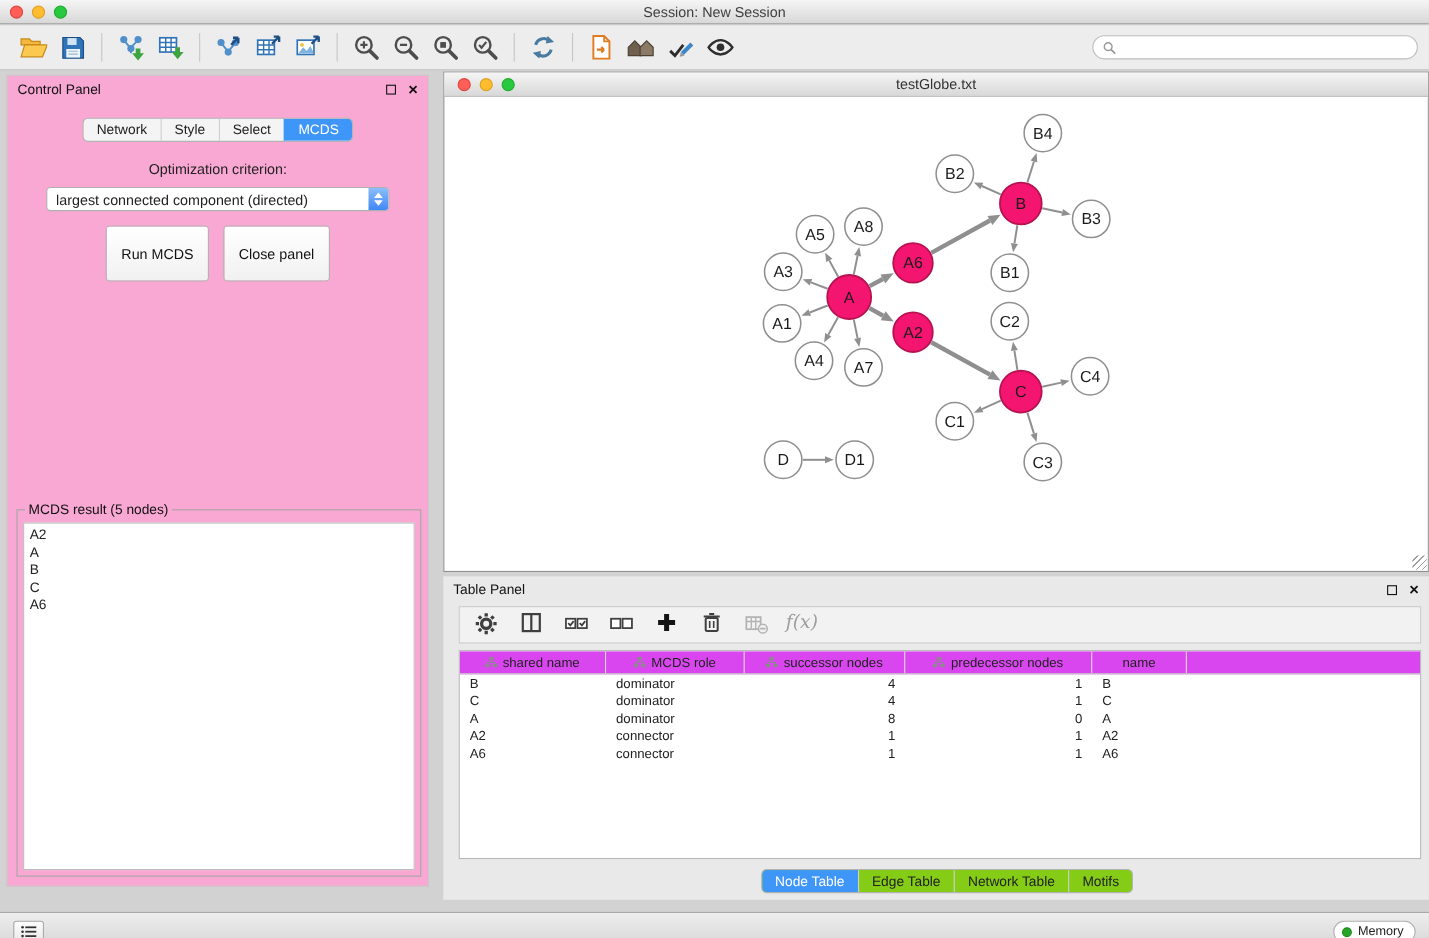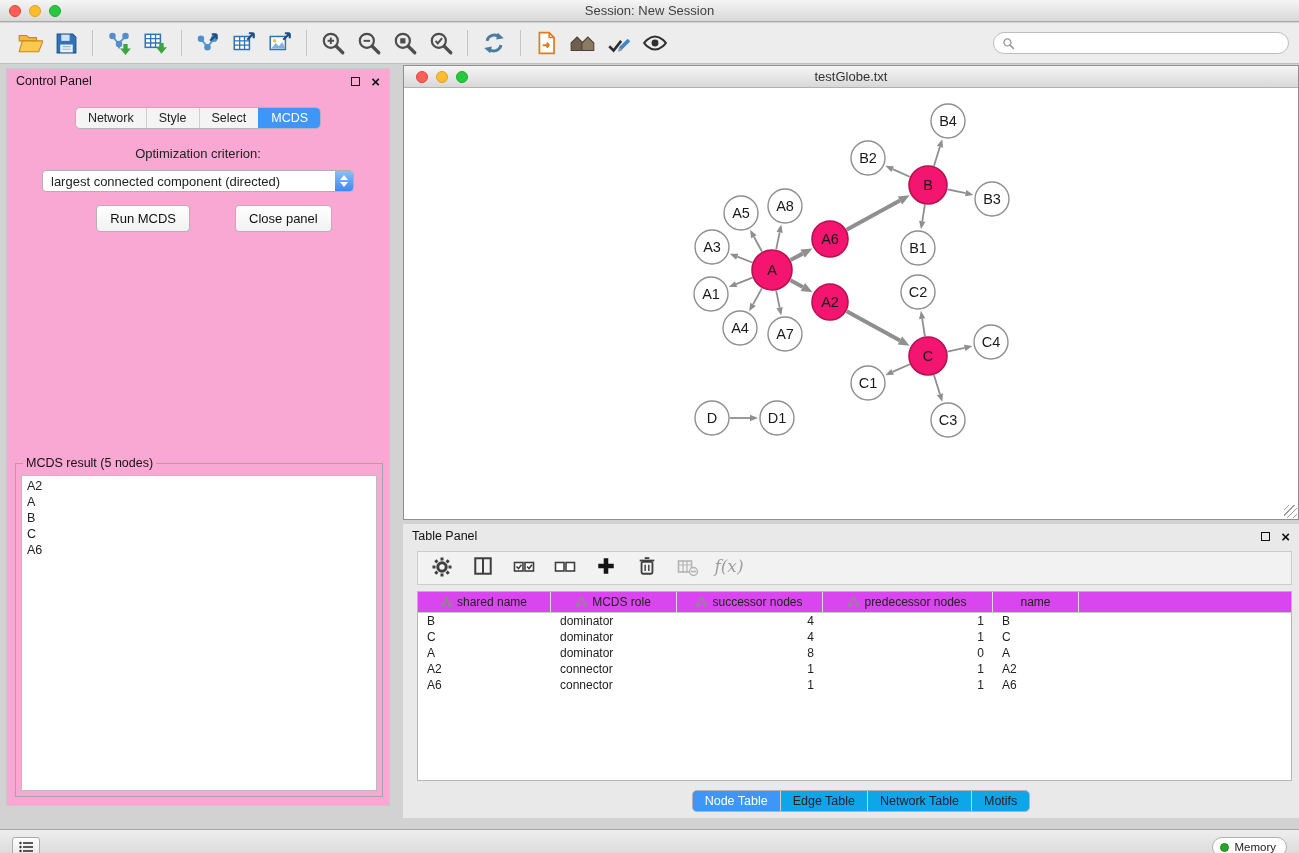--- a/index.html
+++ b/index.html
@@ -44,22 +44,22 @@
   .cp-body { text-align:center; }
   .opt-label { margin-top:17px; font-size:13px; }
   .dropdown { margin:9px auto 0; width:312px; height:22px; background:#fff; border:1px solid #b0b0b0;
               border-radius:4px; display:flex; align-items:center; font-size:13px; overflow:hidden; }
   .dropdown .value { flex:1; text-align:left; padding-left:8px; white-space:nowrap; }
   .stepper { width:18px; height:22px; background:linear-gradient(#8fc0fb,#3b85f7);
              display:flex; flex-direction:column; align-items:center; justify-content:center; gap:2px; }
   .tri-up { width:0; height:0; border-left:4px solid transparent; border-right:4px solid transparent; border-bottom:5px solid #fff; }
   .tri-dn { width:0; height:0; border-left:4px solid transparent; border-right:4px solid transparent; border-top:5px solid #fff; }
   .btnrow { margin-top:13px; display:flex; justify-content:center; gap:13px; }
-  .btn { font-size:13px; padding:5px 13px; background:linear-gradient(#ffffff,#f1f1f1);
-         border:1px solid #b3b3b3; border-radius:4px; color:#111; font-family:"Liberation Sans",sans-serif;margin-left:32px; }
+  .btn { font-size:13px; padding:17px 13px; background:linear-gradient(#ffffff,#f1f1f1);
+         border:1px solid #b3b3b3; border-radius:4px; color:#111; font-family:"Liberation Sans",sans-serif; }
   .result-box { position:absolute; left:8px; top:387px; width:368px; bottom:8px;
                 border:1px solid #a5a5a5; padding:5px; }
   .result-box legend { font-size:12.5px; padding:0 3px; margin-left:2px; color:#111; }
   .result-list { position:absolute; left:5px; right:5px; top:5px; bottom:5px; background:#fff;
                  border:1px solid #bcbcbc; overflow-y:auto; text-align:left;
                  font-size:12.5px; line-height:16px; padding:2px 5px; }
 
   
   .network-window { position:absolute; left:403px; top:65px; width:896px; height:455px;
                     background:#fff; border:1px solid #8f8f8f; }
@@ -80,21 +80,21 @@
   .tp-table { margin:6px 7px 0 14px; height:190px; background:#fff; border:1px solid #b7b7b7; overflow:hidden; }
   .thead, .trow { display:grid; grid-template-columns:133px 126px 146px 170px 86px 1fr; }
   .thead { background:#d946ef; border-bottom:1px solid #c9c9c9; height:21px; }
   .th { display:flex; align-items:center; justify-content:center; gap:5px; font-size:12px;
         border-right:1px solid #d9d9d9; color:#222; white-space:nowrap; overflow:hidden; }
   .th.filler { border-right:none; }
   .trow { height:16px; font-size:12px; align-items:center; }
   .tcell { padding:0 9px; white-space:nowrap; }
   .tcell.right { text-align:right; }
   .tp-tabs { position:absolute; left:0; right:0; bottom:6px; display:flex; justify-content:center; }
-  .tp-seg { background:#0ea5e9;margin-left:20px; }
+  .tp-seg { background:#84cc16;margin-left:20px; }
   
   .statusbar { position:absolute; left:0; right:0; bottom:0; height:24px;
                background:linear-gradient(#eeeeee,#dcdcdc); border-top:1px solid #a8a8a8; }
   .list-btn { position:absolute; left:12px; top:7px; width:28px; height:20px; border:1px solid #ababab;
               border-radius:3px; background:linear-gradient(#fdfdfd,#e9e9e9);
               display:flex; align-items:center; justify-content:center; }
   .memory-btn { position:absolute; right:12px; top:7px; height:20px; padding:0 10px 0 7px; border-radius:10px;
                 background:#fff; border:1px solid #b0b0b0; display:flex; align-items:center; gap:5px; font-size:11.5px; }
   .memory-dot { width:9px; height:9px; border-radius:50%; background:#28a428; border:1px solid #1d8a1d; }
 </style>

